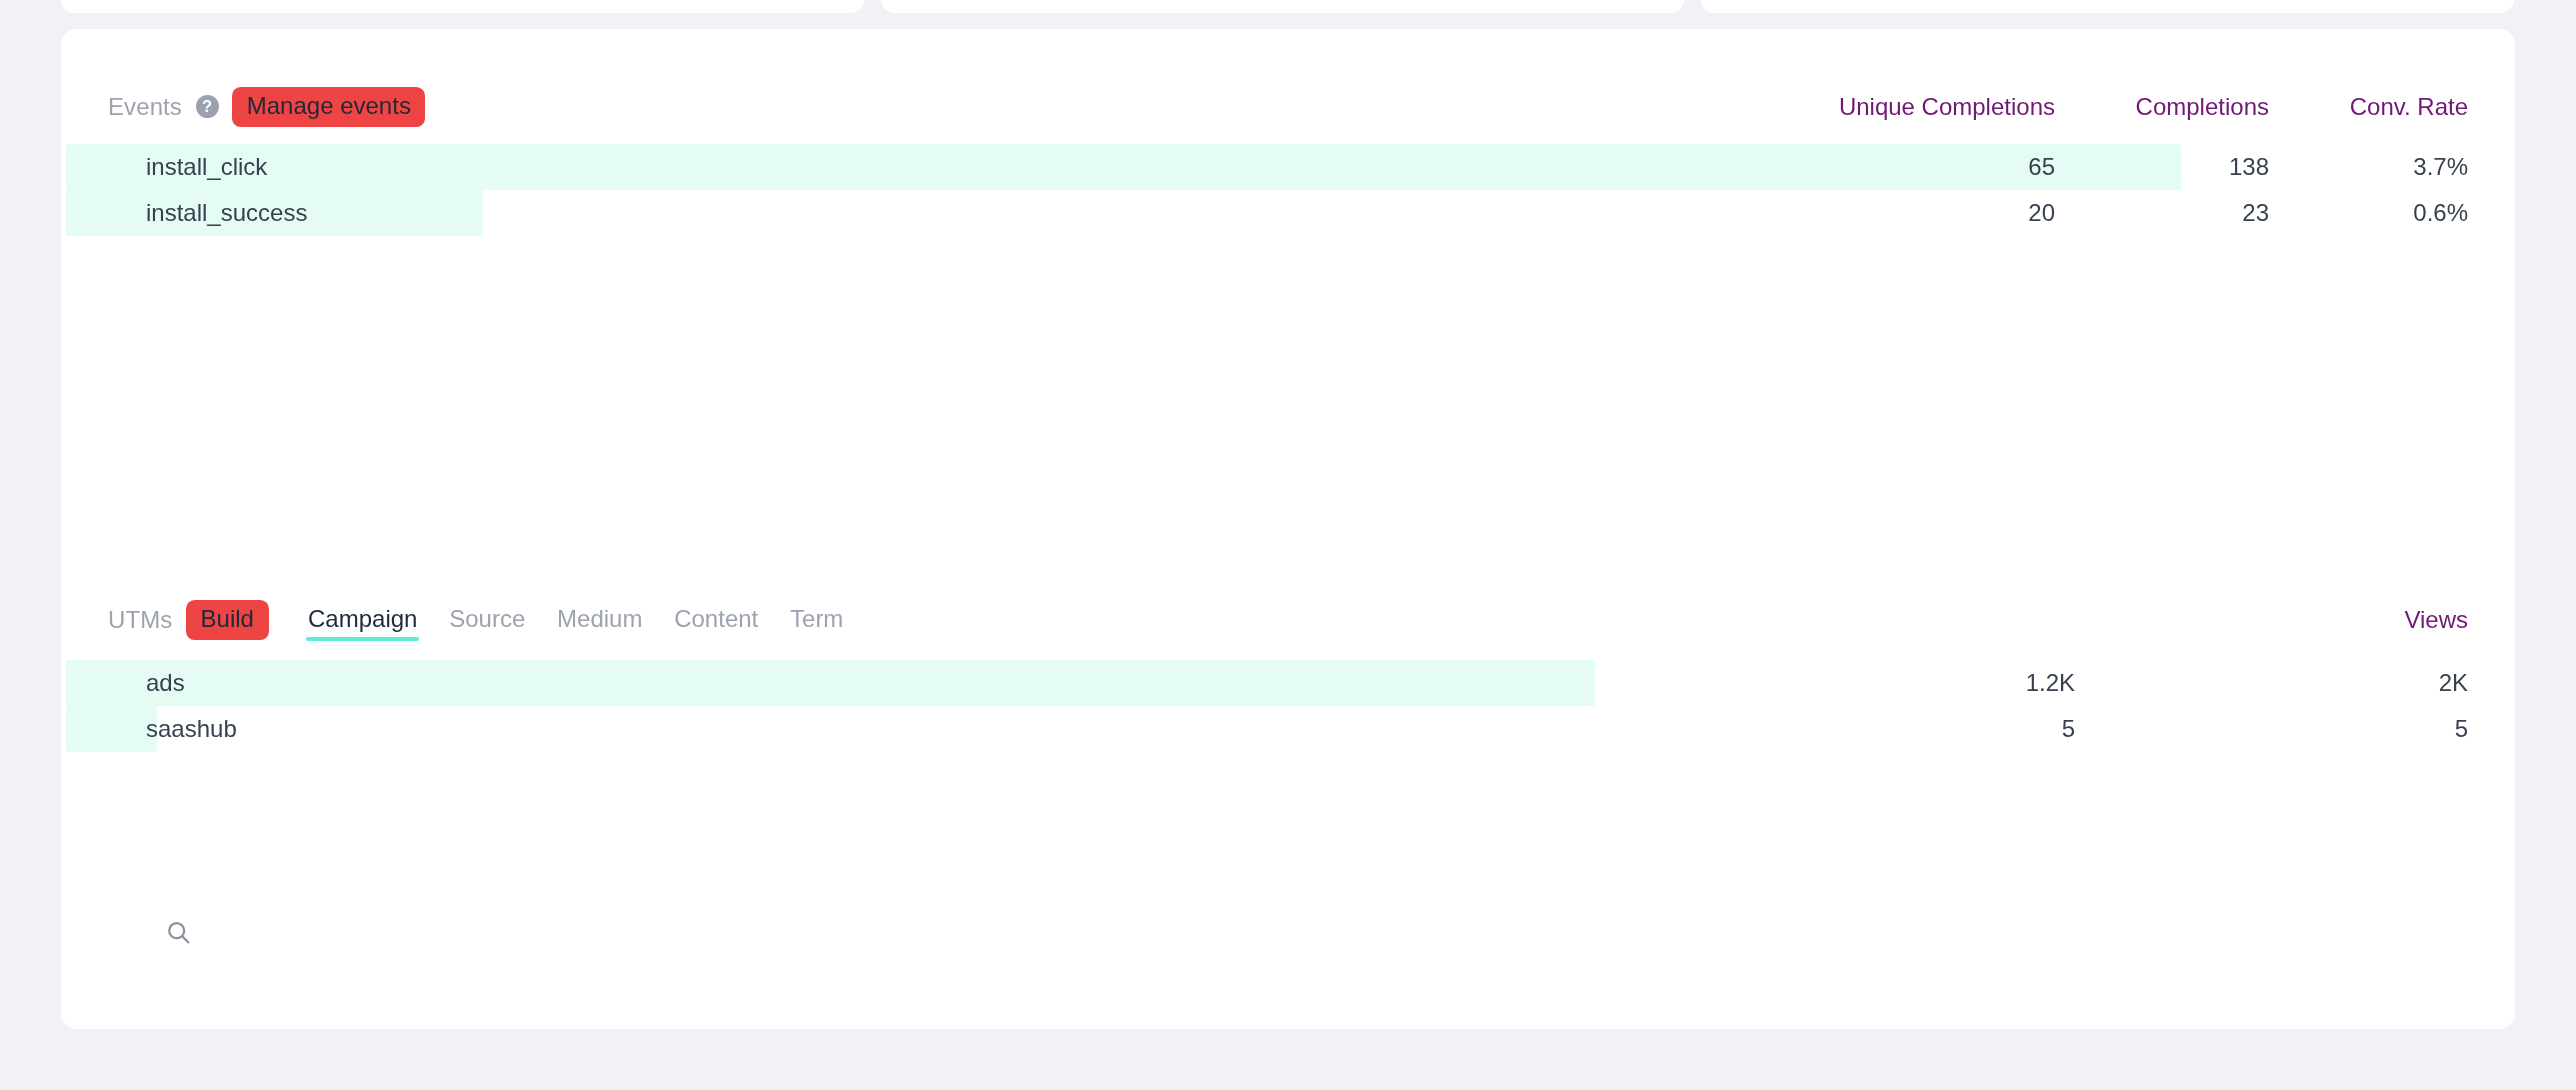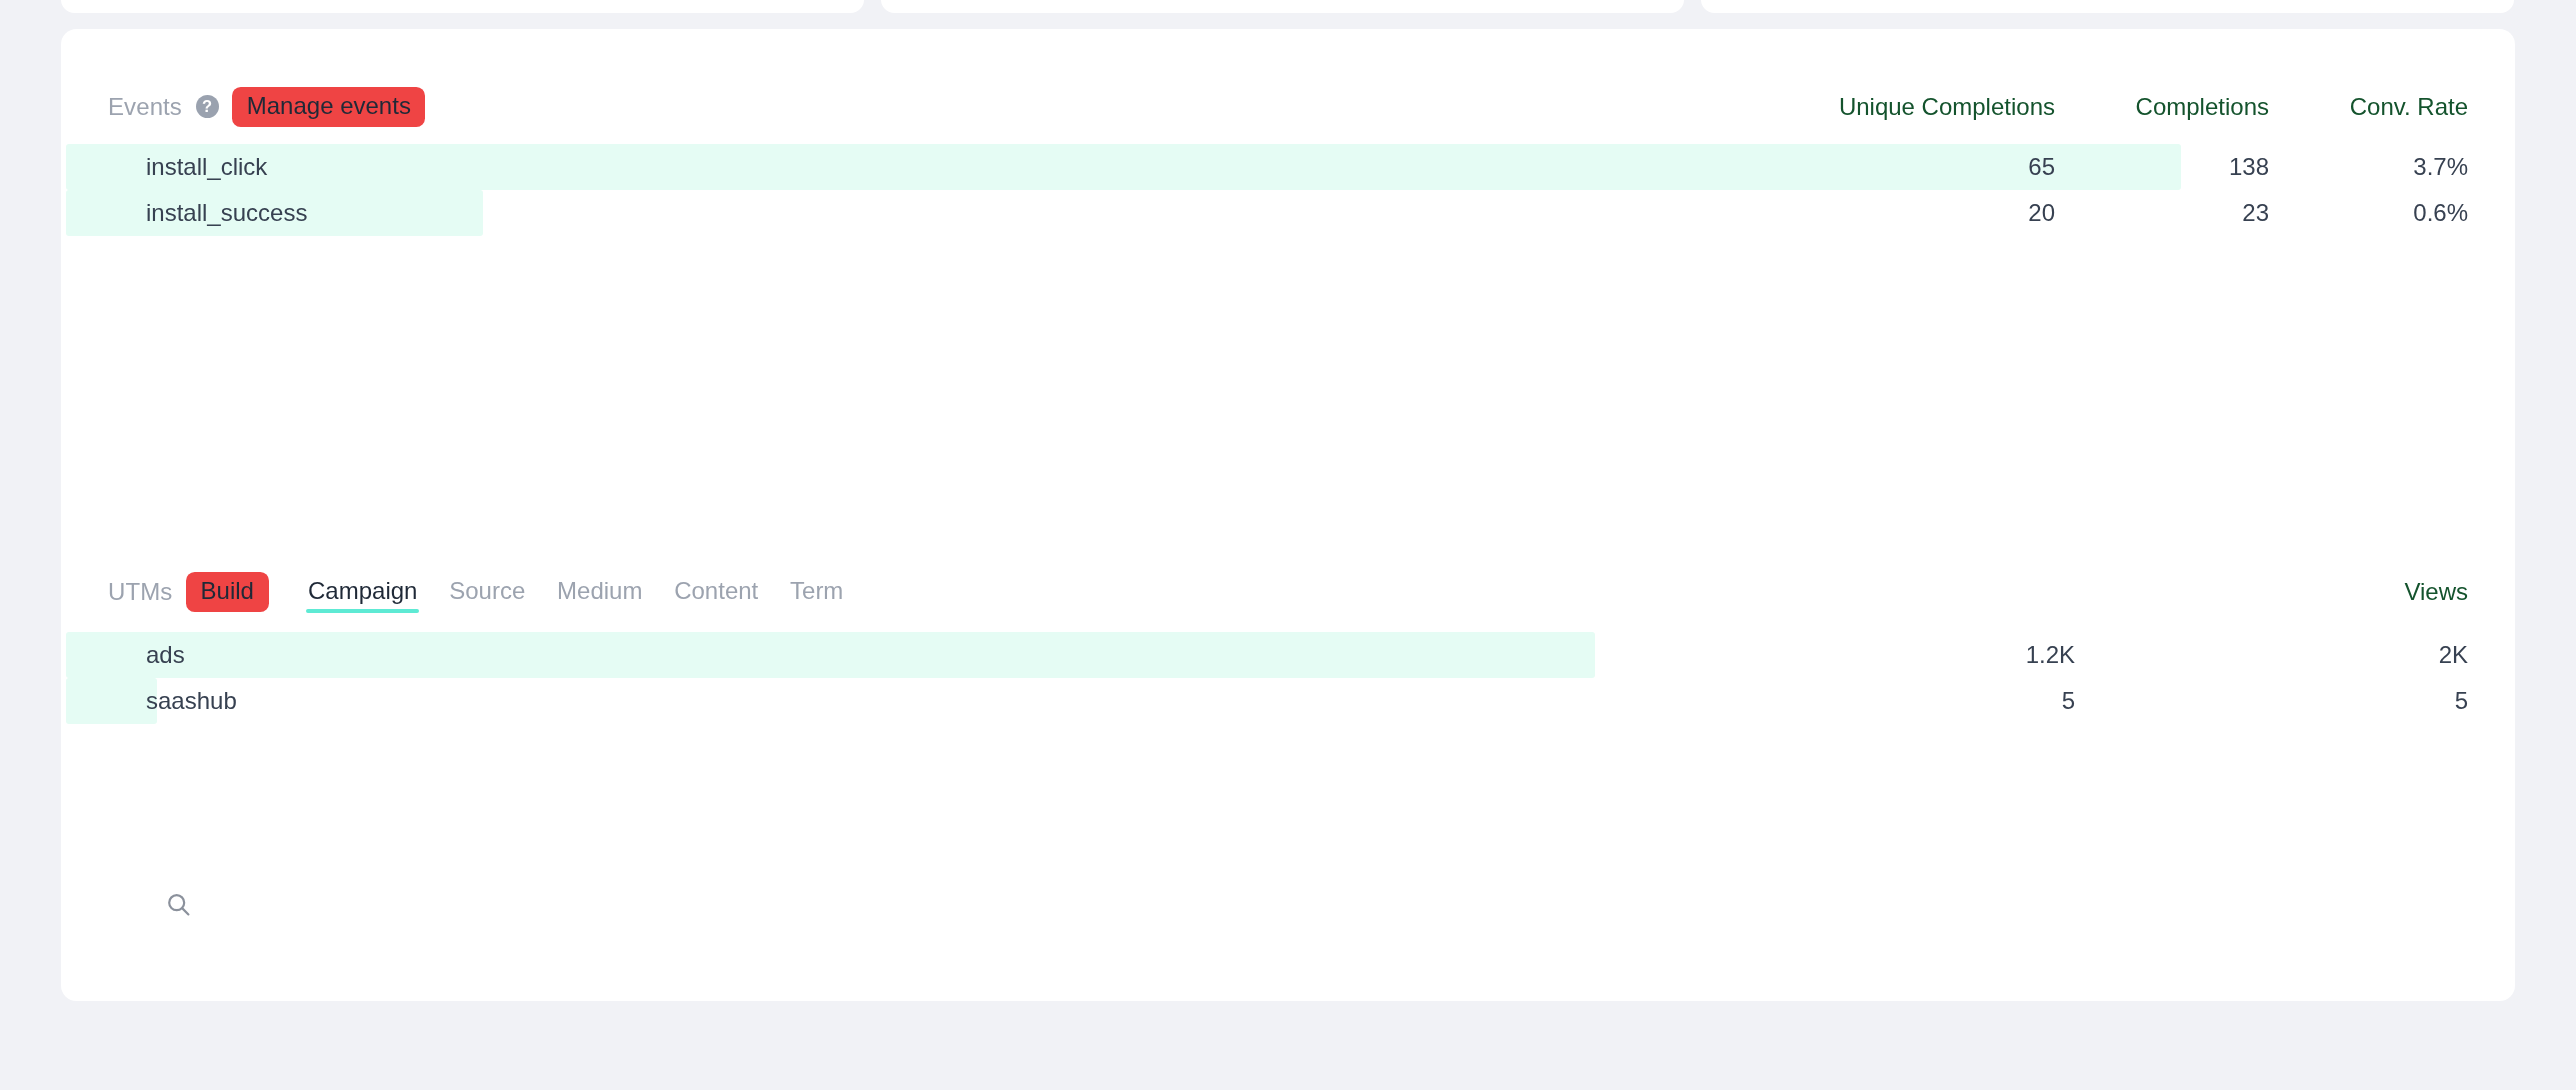--- a/index.html
+++ b/index.html
@@ -41,21 +41,21 @@
 
   
   .card {
     position: absolute;
     left: 61px;
     width: 2454px;
     background: #ffffff;
     border-radius: 15.5px;
   }
   .card-events { top: 29px;  height: 604px; }
-  .card-utms   { top: 516px; height: 485px; }
+  .card-utms   { top: 544px; height: 485px; }
 
   
   .card-head {
     position: absolute;
     left: 0;
     right: 0;
     height: 39px;
     display: flex;
     align-items: center;
   }
@@ -131,21 +131,21 @@
     margin-left: 22px;
   }
 
   
   .head-right {
     display: flex;
     align-items: center;
   }
   .col-head {
     font-size: 24px;
-    color: #14532d;
+    color: #701a75;
     text-align: right;
     white-space: nowrap;
   }
   .ev-col-1 { width: 408px; }
   .ev-col-2 { width: 214px; }
   .ev-col-3 { width: 199px; }
   .utm-col-1 { width: 437px; }
   .utm-col-2 { width: 393px; }
 
   

